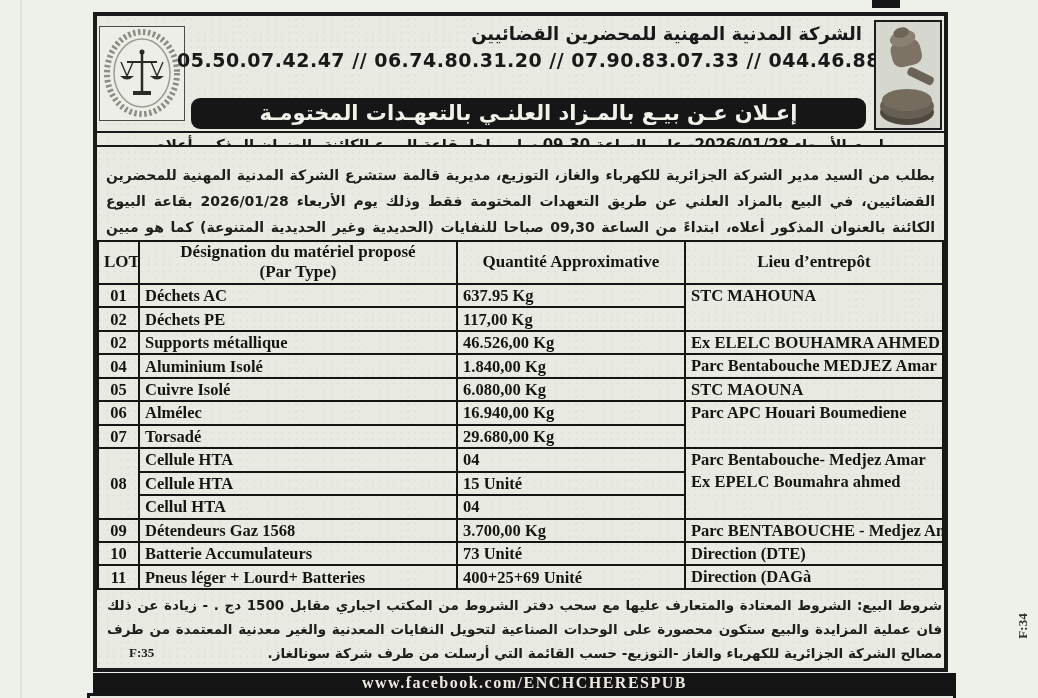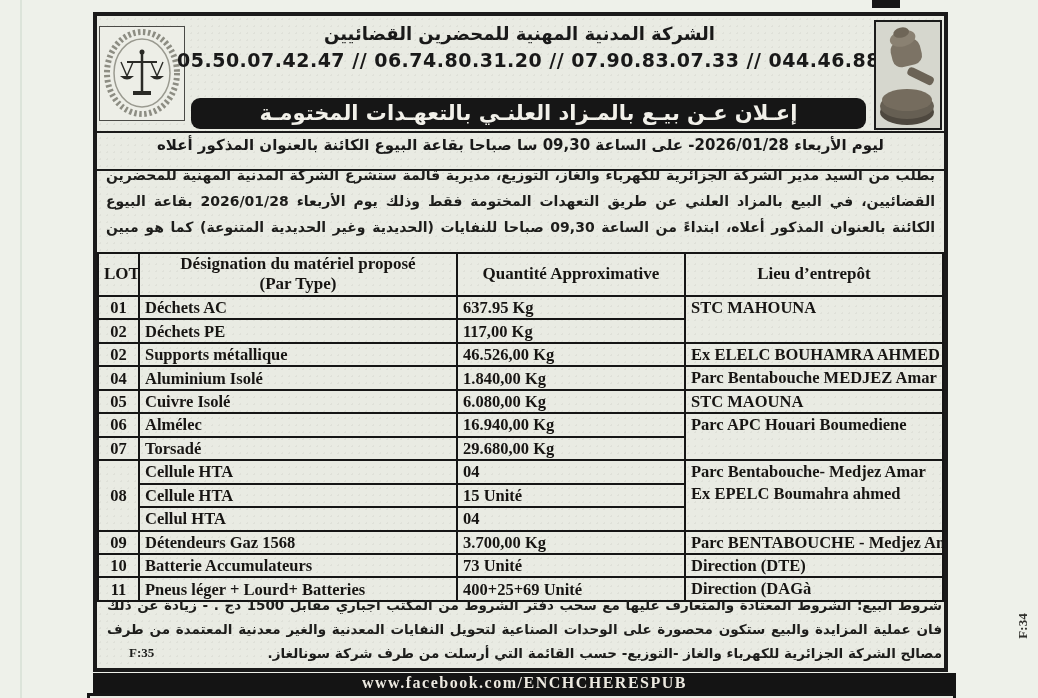--- a/index.html
+++ b/index.html
@@ -28,54 +28,54 @@
   
   .logo-box {
     position:absolute; left:2px; top:10px; width:86px; height:95px;
     border:1px solid #4a4a46; background:#edeee7; padding:1px;
   }
   .gavel-box {
     position:absolute; right:2px; top:4px; width:68px; height:110px;
     border:2px solid #1b1b1b; background:#d7d8cf; overflow:hidden;
   }
   .head-text {
-    position:absolute; left:80px; right:82px; top:5px; text-align:center;
+    position:absolute; left:80px; right:82px; top:5px; text-align:right;
   }
   .org-name { font-size:18px; font-weight:bold; direction:rtl; line-height:26px; }
   .jurisdiction { font-size:12.5px; font-weight:bold; direction:rtl; line-height:20px; }
   .phones {
     font-size:19px; font-weight:bold; letter-spacing:0.5px; line-height:26px;
     font-family:"DejaVu Sans", sans-serif; white-space:nowrap;
   }
   .title-bar {
     position:absolute; left:94px; right:78px; top:82px; height:31px;
     background:#161616; color:#f1f0e9;
     font-size:21px; font-weight:bold; direction:rtl;
     text-align:center; line-height:31px; white-space:nowrap; overflow:hidden;border-radius:9px;
   }
   
   .date-strip {
-    position:absolute; left:0; top:115px; width:100%; height:40px;
+    position:absolute; left:0; top:115px; width:100%; height:16px;
     border-top:2px solid #1a1a1a; border-bottom:2px solid #1a1a1a;
     direction:rtl; text-align:center;
     font-size:15px; font-weight:bold; line-height:25px; white-space:nowrap; overflow:hidden;
   }
   
   .intro {
     position:absolute; left:0; top:143px; width:100%; height:81px;
     padding:3px 9px 0 9px;
     direction:rtl; text-align:justify;
     font-size:14px; font-weight:bold; line-height:26px; color:#1d1d1b;
     overflow:hidden;
   }
   
   .table-wrap { position:absolute; left:0; top:224px; width:100%; height:350px; }
   table.lots {
     width:100%; height:100%; border-collapse:collapse; table-layout:fixed;
-    font-family:"Liberation Serif","DejaVu Serif",serif; font-weight:bold; color:#171513;margin-top:12px;
+    font-family:"Liberation Serif","DejaVu Serif",serif; font-weight:bold; color:#171513;
   }
   table.lots th, table.lots td {
     border:2px solid #151515; padding:0 5px;
     overflow:hidden; white-space:nowrap;
   }
   table.lots th { font-size:17px; line-height:20px; height:42px; text-align:center; }
   table.lots td { font-size:16.5px; line-height:21px; height:21px; }
   .col-lot  { width:41px; }
   .col-des  { width:318px; }
   .col-qty  { width:228px; }

